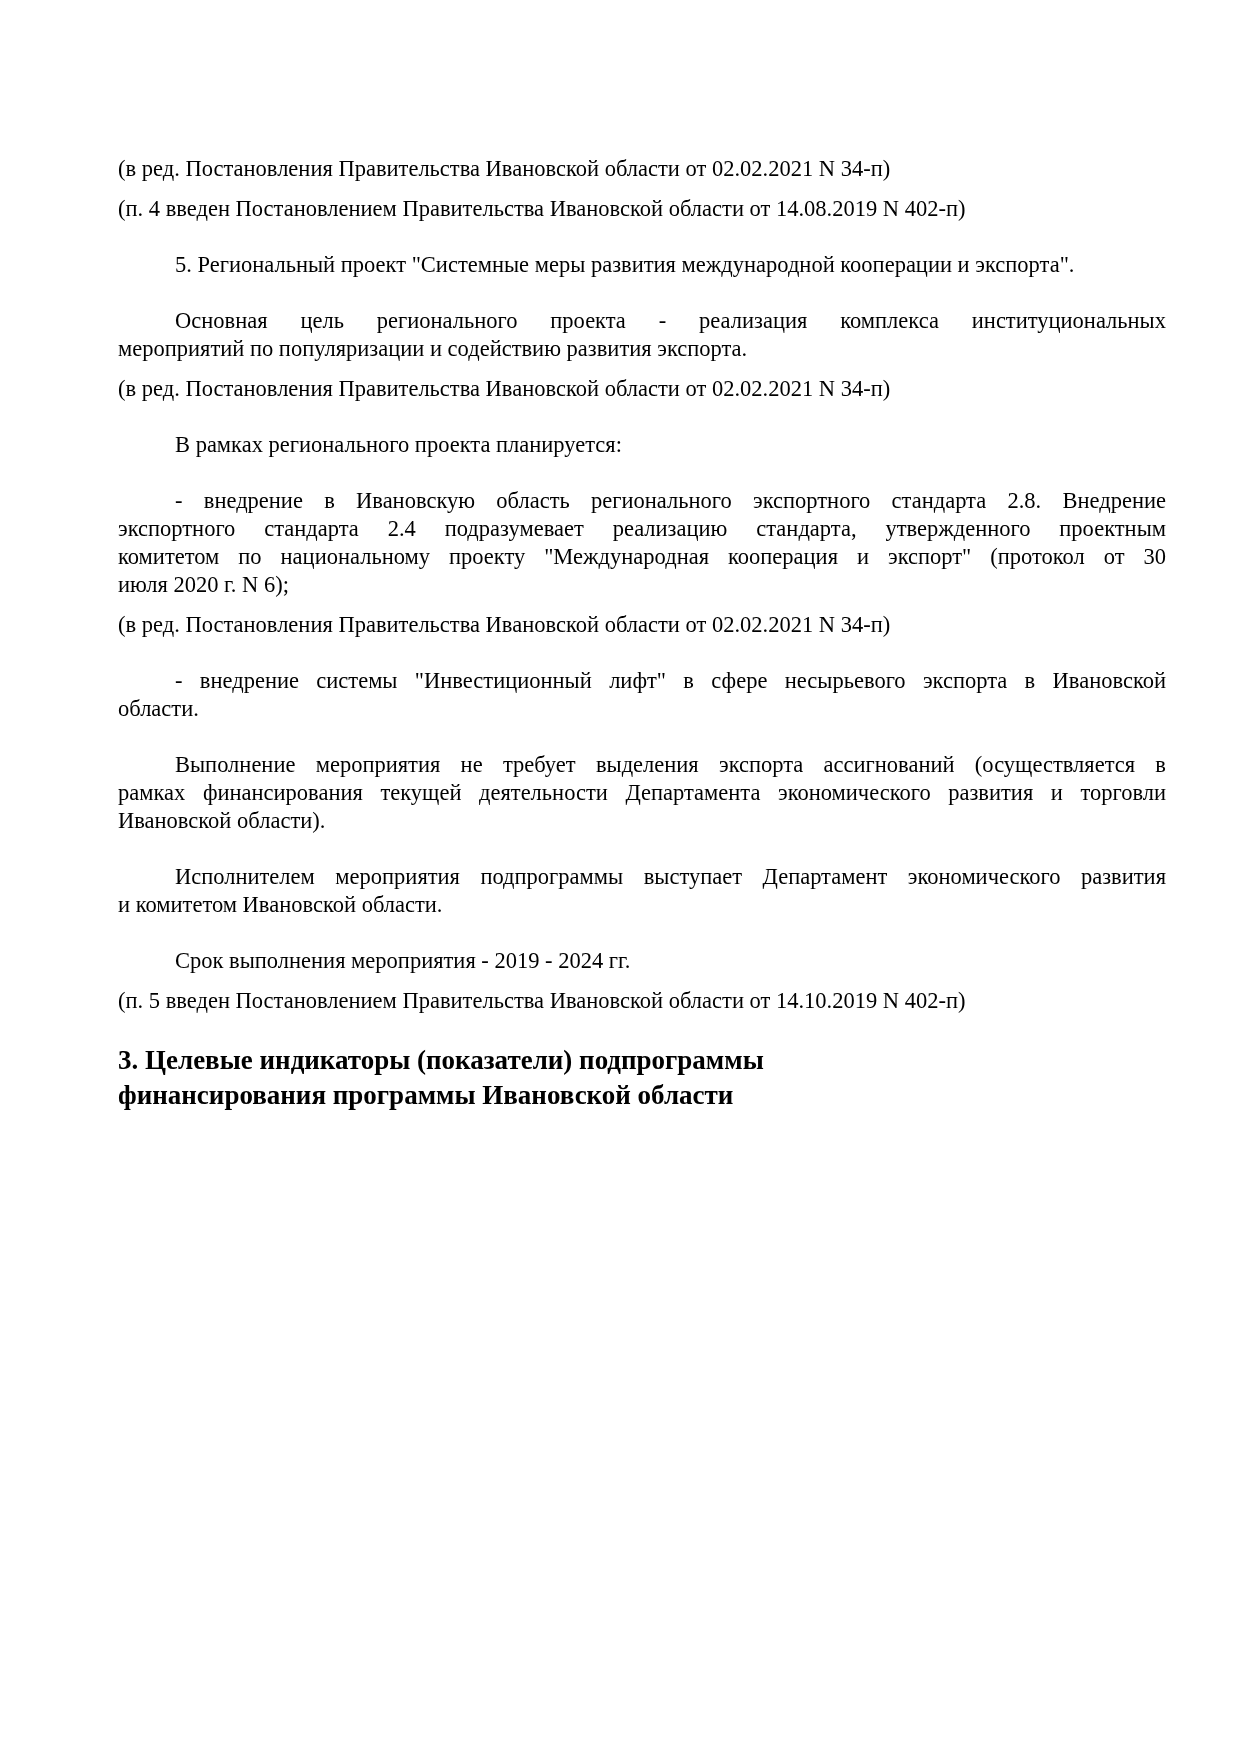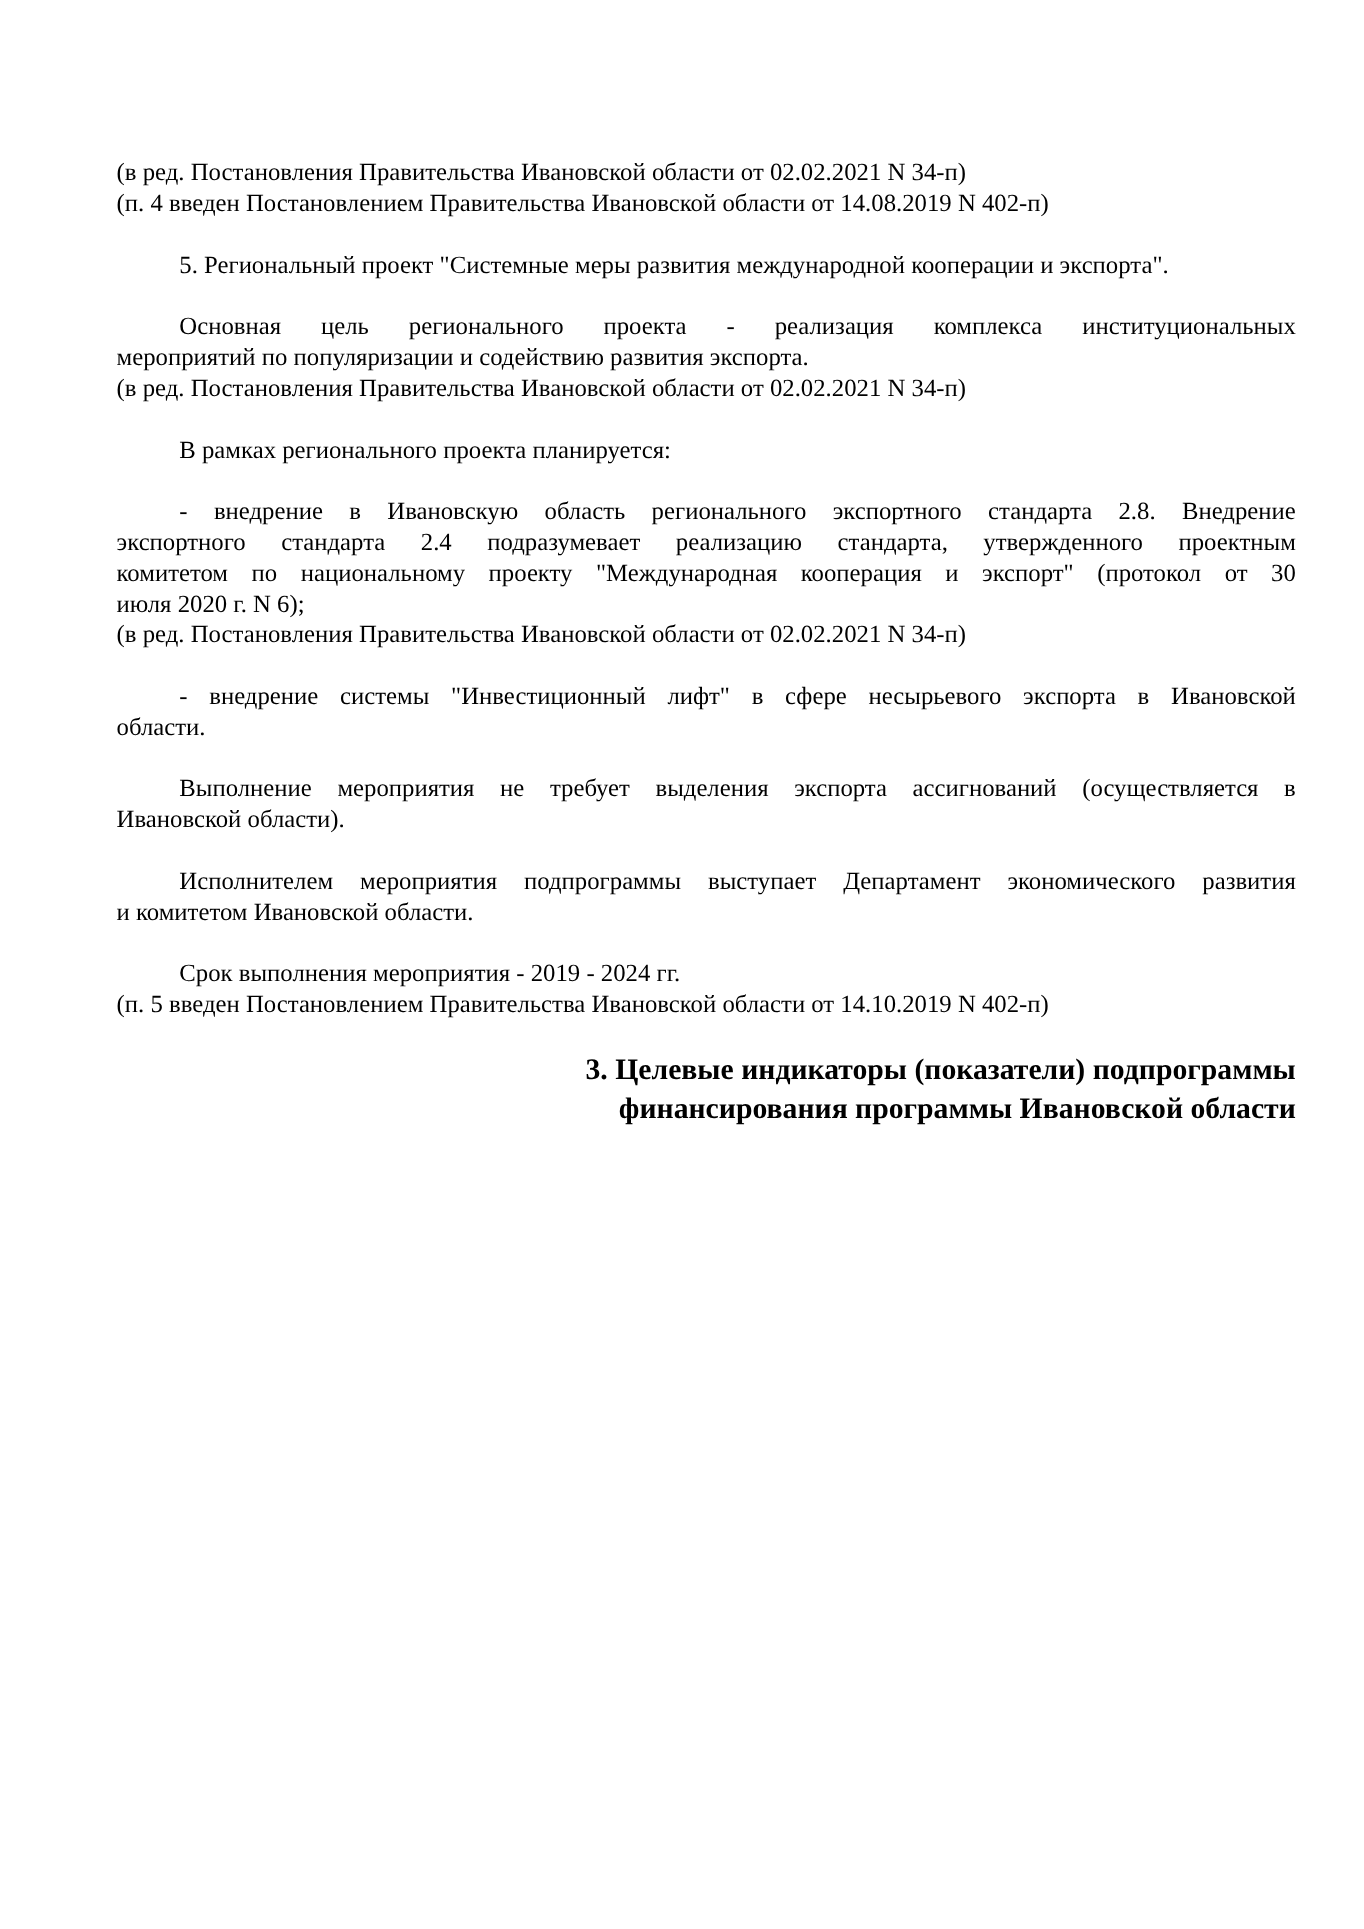--- a/index.html
+++ b/index.html
@@ -11,33 +11,33 @@
   .page {
     position: relative;
     width: 1240px;
     height: 1754px;
     background: #ffffff;
     overflow: hidden;
     box-sizing: border-box;
     padding: 143px 62px 0 106px; 
     font-size: 22.5px;
   }
-  .block { margin: 0; }
+  .block { margin: 12px; }
   .gap { margin-top: 28px; }
   .line {
     line-height: 28px;
     white-space: normal;
   }
   
   .j {
     text-align: justify;
     text-align-last: justify;
   }
   .ind { text-indent: 57px; }
-  .center { text-align: right; }
+  .center { text-align: left; }
   .heading .line {
     font-weight: bold;
     font-size: 27px;
     line-height: 35px;
   }
 </style>
 </head>
 <body>
 
 <div class="page">
@@ -78,20 +78,21 @@
     <div class="line">(в ред. Постановления Правительства Ивановской области от 02.02.2021 N 34-п)</div>
   </div>
 
   <div class="block gap">
     <div class="line ind j">- внедрение системы "Инвестиционный лифт" в сфере несырьевого экспорта в Ивановской</div>
     <div class="line">области.</div>
   </div>
 
   <div class="block gap">
     <div class="line ind j">Выполнение мероприятия не требует выделения экспорта ассигнований (осуществляется в</div>
+    <div class="line j">рамках финансирования текущей деятельности Департамента экономического развития и торговли</div>
     <div class="line">Ивановской области).</div>
   </div>
 
   <div class="block gap">
     <div class="line ind j">Исполнителем мероприятия подпрограммы выступает Департамент экономического развития</div>
     <div class="line">и комитетом Ивановской области.</div>
   </div>
 
   <div class="block gap">
     <div class="line ind">Срок выполнения мероприятия - 2019 - 2024 гг.</div>

